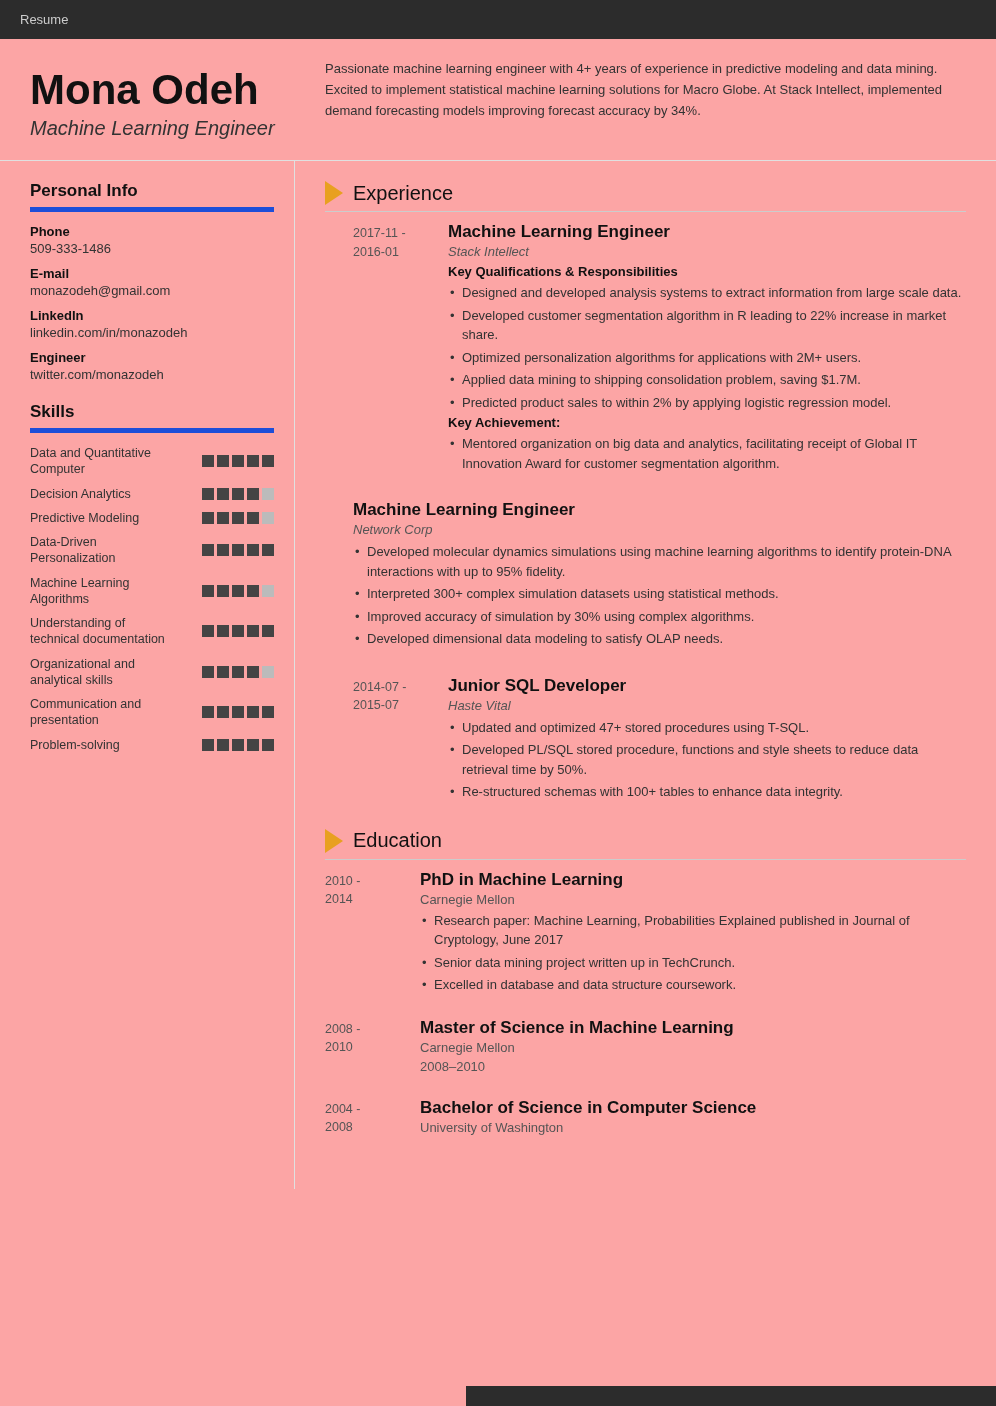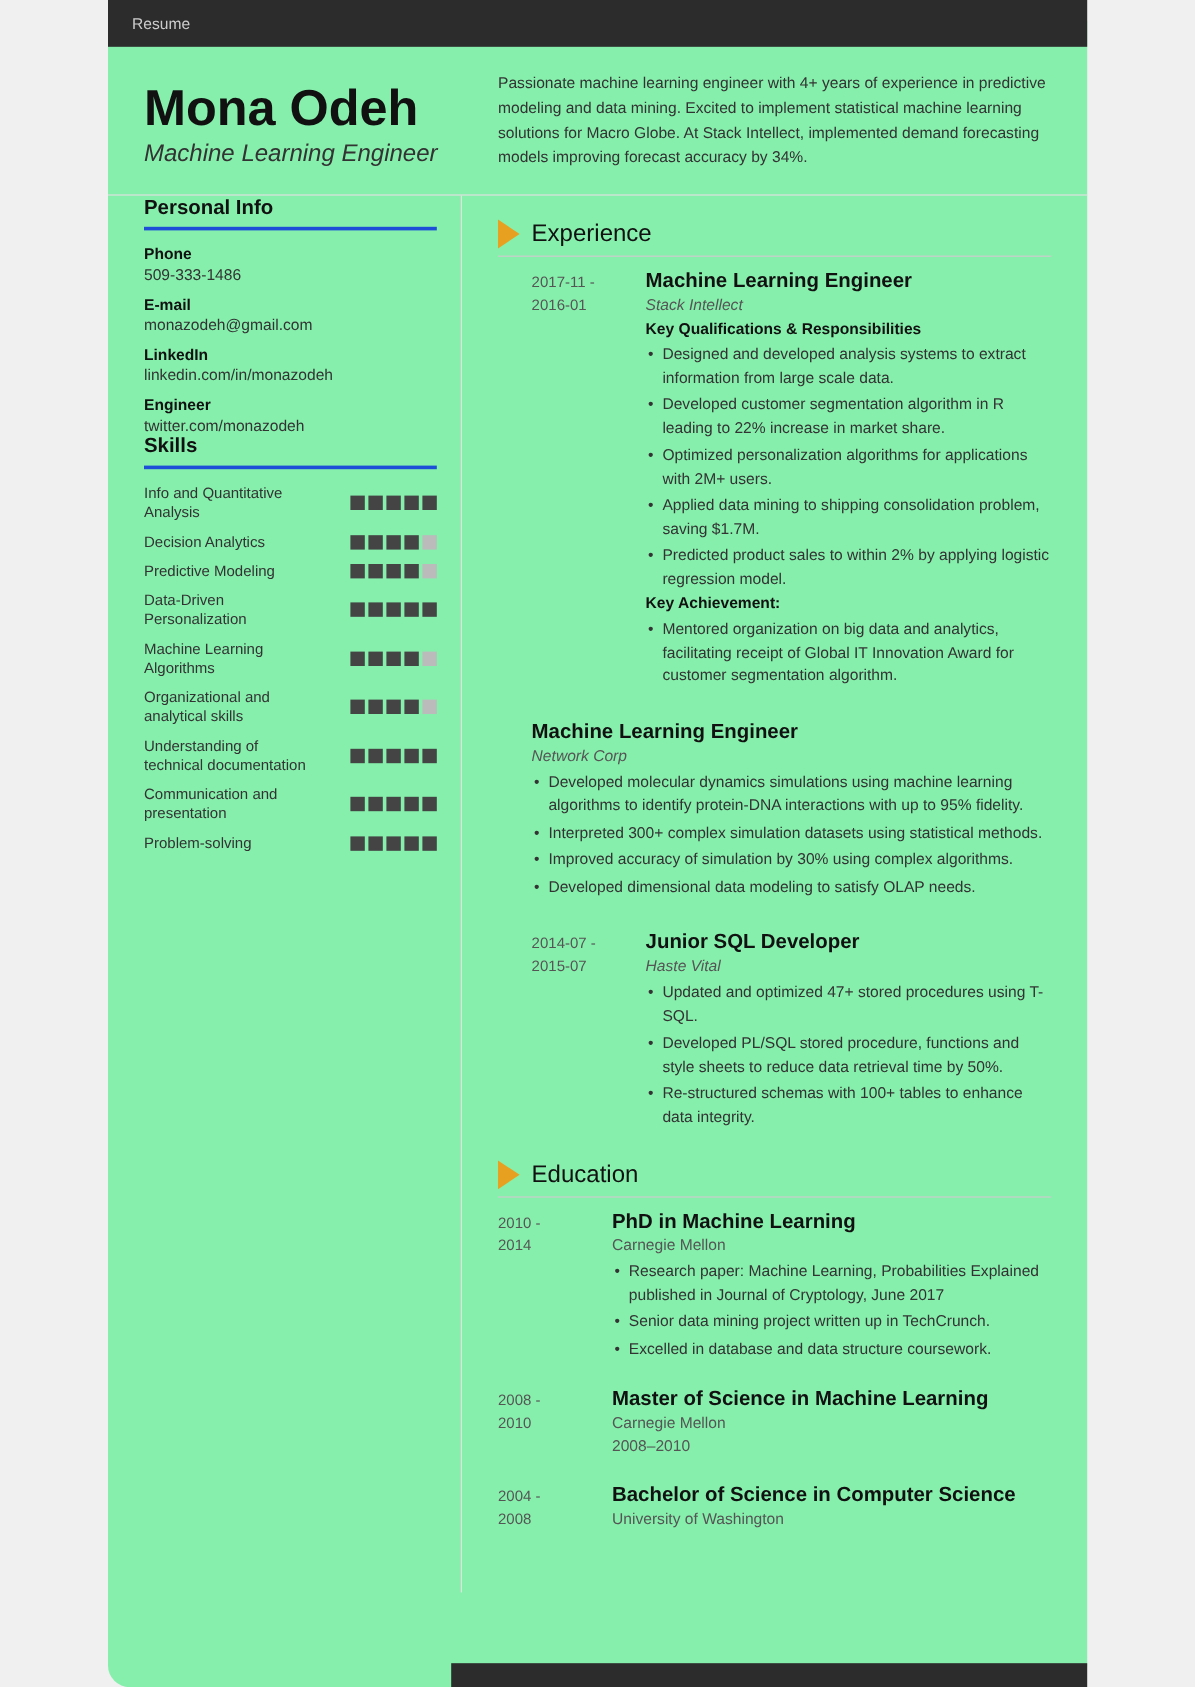--- a/index.html
+++ b/index.html
@@ -4,25 +4,24 @@
   <style>
     * { box-sizing: border-box; margin: 0; padding: 0; }
     body {
       font-family: Arial, sans-serif;
       background: #f0f0f0;
       display: flex;
       justify-content: center;
       padding: 0;
     }
     .page {
-      width: 816px;
+      width: 996px;
       min-height: 1406px;
-      background: #86efac;
+      background: #fca5a5;
       position: relative;
-      border-radius: 18px;
     }
     .top-bar {
       background: #2c2c2c;
       color: #ccc;
       font-size: 13px;
       padding: 12px 20px;
       width: 100%;
     }
     .name {
       font-size: 42px;
@@ -49,22 +48,23 @@
     }
     .right-col {
       flex: 1;
       padding: 0 30px 30px 30px;
     }
     .left-section-title {
       font-size: 17px;
       font-weight: 700;
       color: #111;
       margin-bottom: 12px;
+      margin-top: 20px;
       padding-bottom: 6px;
-      border-bottom: 3px solid #1d4ed8;
+      border-bottom: 5px solid #1d4ed8;
     }
     .info-label {
       font-weight: 700;
       font-size: 13px;
       color: #111;
       margin-top: 10px;
       margin-bottom: 2px;
     }
     .info-value {
       font-size: 13px;
@@ -272,21 +272,21 @@
 
       <div class="info-label">LinkedIn</div>
       <div class="info-value">linkedin.com/in/monazodeh</div>
 
       <div class="info-label">Engineer</div>
       <div class="info-value">twitter.com/monazodeh</div>
 
       <div class="left-section-title">Skills</div>
 
       <div class="skill-row">
-        <span class="skill-name">Info and Quantitative Analysis</span>
+        <span class="skill-name">Data and Quantitative Computer</span>
         <div class="skill-dots">
           <div class="dot"></div>
           <div class="dot"></div>
           <div class="dot"></div>
           <div class="dot"></div>
           <div class="dot"></div>
         </div>
       </div>
 
       <div class="skill-row">
@@ -327,38 +327,38 @@
         <div class="skill-dots">
           <div class="dot"></div>
           <div class="dot"></div>
           <div class="dot"></div>
           <div class="dot"></div>
           <div class="dot empty"></div>
         </div>
       </div>
 
       <div class="skill-row">
+        <span class="skill-name">Understanding of technical documentation</span>
+        <div class="skill-dots">
+          <div class="dot"></div>
+          <div class="dot"></div>
+          <div class="dot"></div>
+          <div class="dot"></div>
+          <div class="dot"></div>
+        </div>
+      </div>
+
+      <div class="skill-row">
         <span class="skill-name">Organizational and analytical skills</span>
         <div class="skill-dots">
           <div class="dot"></div>
           <div class="dot"></div>
           <div class="dot"></div>
           <div class="dot"></div>
           <div class="dot empty"></div>
-        </div>
-      </div>
-
-      <div class="skill-row">
-        <span class="skill-name">Understanding of technical documentation</span>
-        <div class="skill-dots">
-          <div class="dot"></div>
-          <div class="dot"></div>
-          <div class="dot"></div>
-          <div class="dot"></div>
-          <div class="dot"></div>
         </div>
       </div>
 
       <div class="skill-row">
         <span class="skill-name">Communication and presentation</span>
         <div class="skill-dots">
           <div class="dot"></div>
           <div class="dot"></div>
           <div class="dot"></div>
           <div class="dot"></div>

